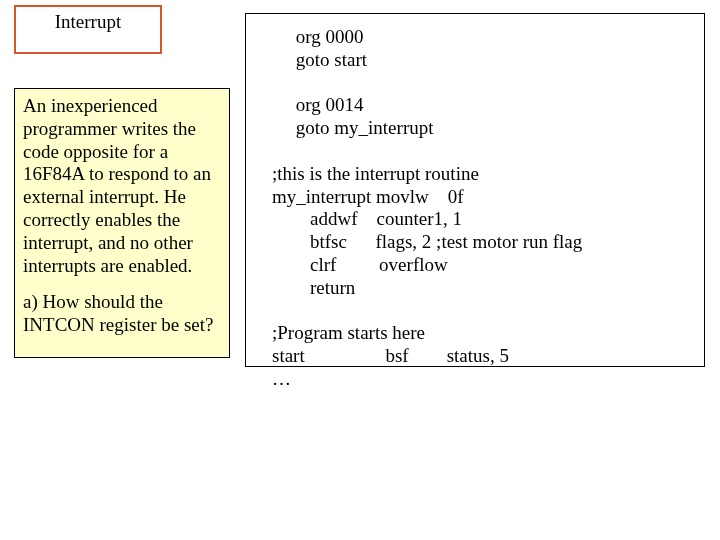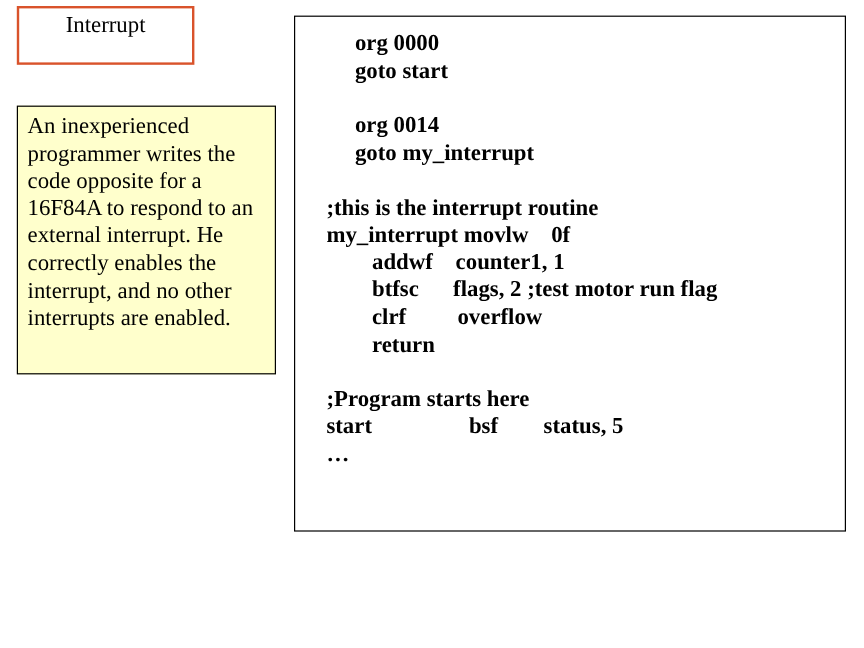--- a/index.html
+++ b/index.html
@@ -36,44 +36,44 @@
   }
   .explain-box p {
     margin: 0;
   }
   .gap { height: 14px; }
   .code-box {
     position: absolute;
     left: 245px;
     top: 13px;
     width: 460px;
-    height: 430px;
+    height: 354px;
     border: 1px solid #000;
     background: #fff;
     box-sizing: border-box;
-    font-weight: bold;
   }
   .code-inner {
     position: absolute;
     left: 26px;
     top: 12px;
     white-space: pre;
     font-family: "Times New Roman", Times, serif;
   }
 </style>
 </head>
 <body>
 
 <div class="title-box">
   <div>Interrupt</div>
 </div>
 
 <div class="explain-box">
   <p>An inexperienced programmer writes the code opposite for a 16F84A to respond to an external interrupt. He correctly enables the interrupt, and no other interrupts are enabled.</p>
   <div class="gap"></div>
+  <p>a) How should the INTCON register be set?</p>
   <div class="gap"></div>
 </div>
 
 <div class="code-box">
   <div class="code-inner"><span>     org 0000</span>
 <span>     goto start</span>
 <span></span>
 <span>     org 0014</span>
 <span>     goto my_interrupt</span>
 <span></span>

